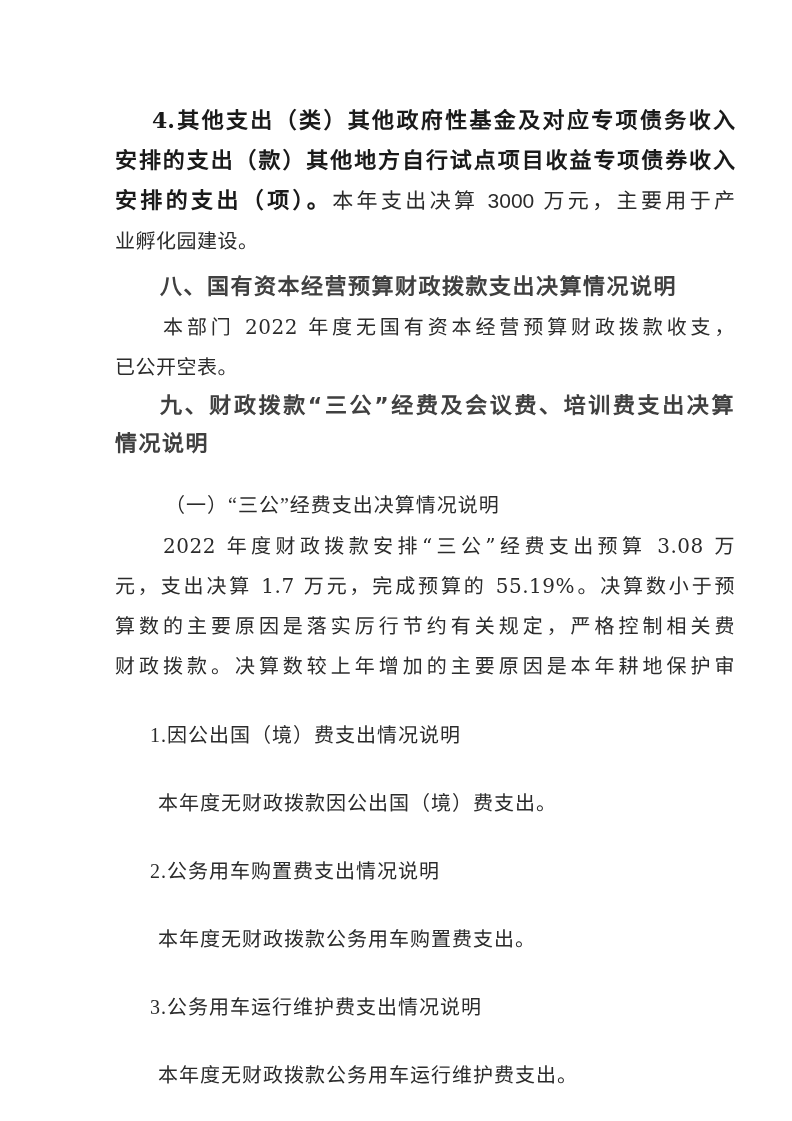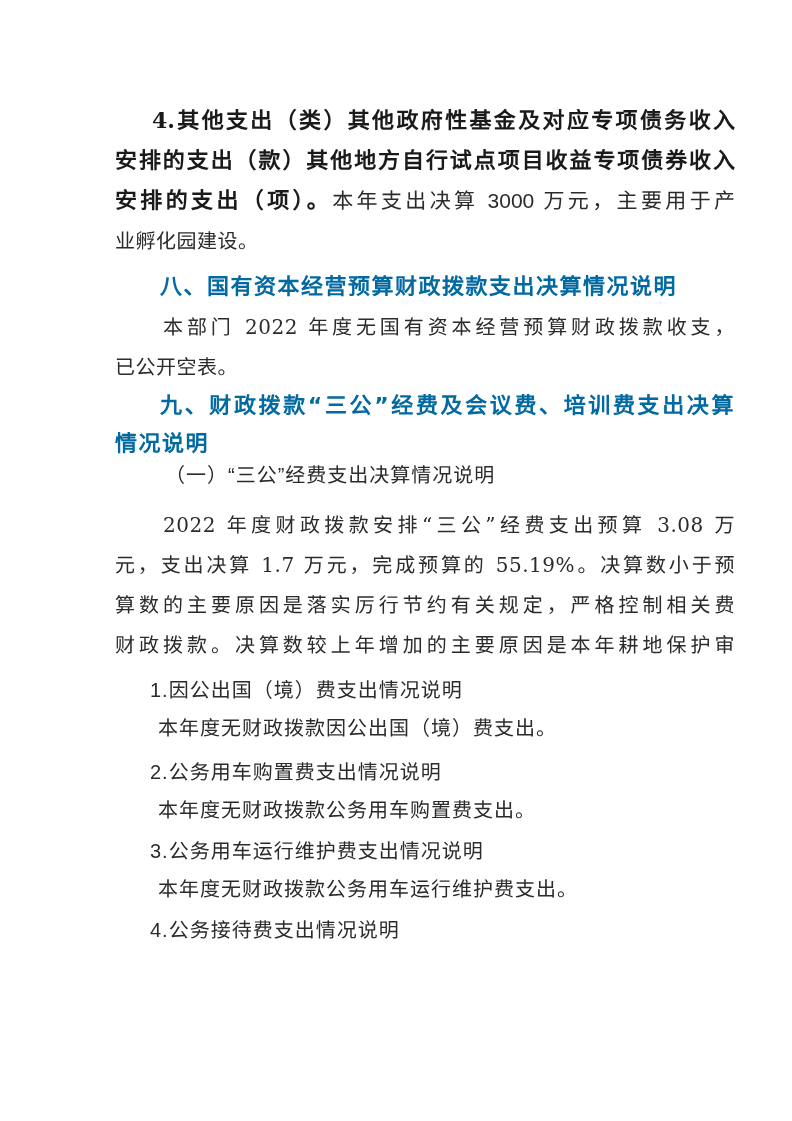--- a/index.html
+++ b/index.html
@@ -42,57 +42,58 @@
   .f-songb {
     font-family: "DejaVu Serif", "Liberation Serif", serif;
     font-weight: 700;
     font-size: 22px;
     color: #1a1a1a;
   }
   .f-hei {
     font-family: "DejaVu Sans", "Liberation Sans", sans-serif;
     font-weight: 700;
     font-size: 22px;
-    color: #0369a1;
+    color: #404040;
     letter-spacing: 1.5px;
   }
   .f-fang {
     font-family: "DejaVu Serif", "Liberation Serif", serif;
     font-weight: 400;
     font-size: 20px;
     color: #2b2b2b;
     letter-spacing: 0.5px;
   }
   .f-kai {
-    font-family: Liberation Sans, sans-serif;
+    font-family: Liberation Serif, serif;
     font-weight: 400;
     font-size: 20px;
     color: #2b2b2b;
     letter-spacing: 1px;
+    margin-top: 30px;
   }
   
   .seg-fang {
     font-family: Liberation Sans, sans-serif;
     font-weight: 400;
     font-size: 21px;
     color: #2b2b2b;
   }
 
   
   .ind37 { text-indent: 37px; }
   .ind45 { text-indent: 45px; }
   .ind48 { text-indent: 48px; }
   .ind50 { text-indent: 50px; }
   .ind35 { text-indent: 35px; }
   .ind43 { text-indent: 43px; }
 
   
   .blk-h8  { margin-top: 6px; }
   .blk-s1  { margin-top: -8px; }
-  .blk-p9  { margin-top: 10px; }
+  .blk-p9  { margin-top: 1px; }
   .blk-i1  { margin-top: 6px; }
   .blk-i2  { margin-top: 6px; }
   .blk-i3  { margin-top: 3px; }
   .blk-i4  { margin-top: 3px; }
 </style>
 </head>
 <body>
 
 <div class="page">
 

